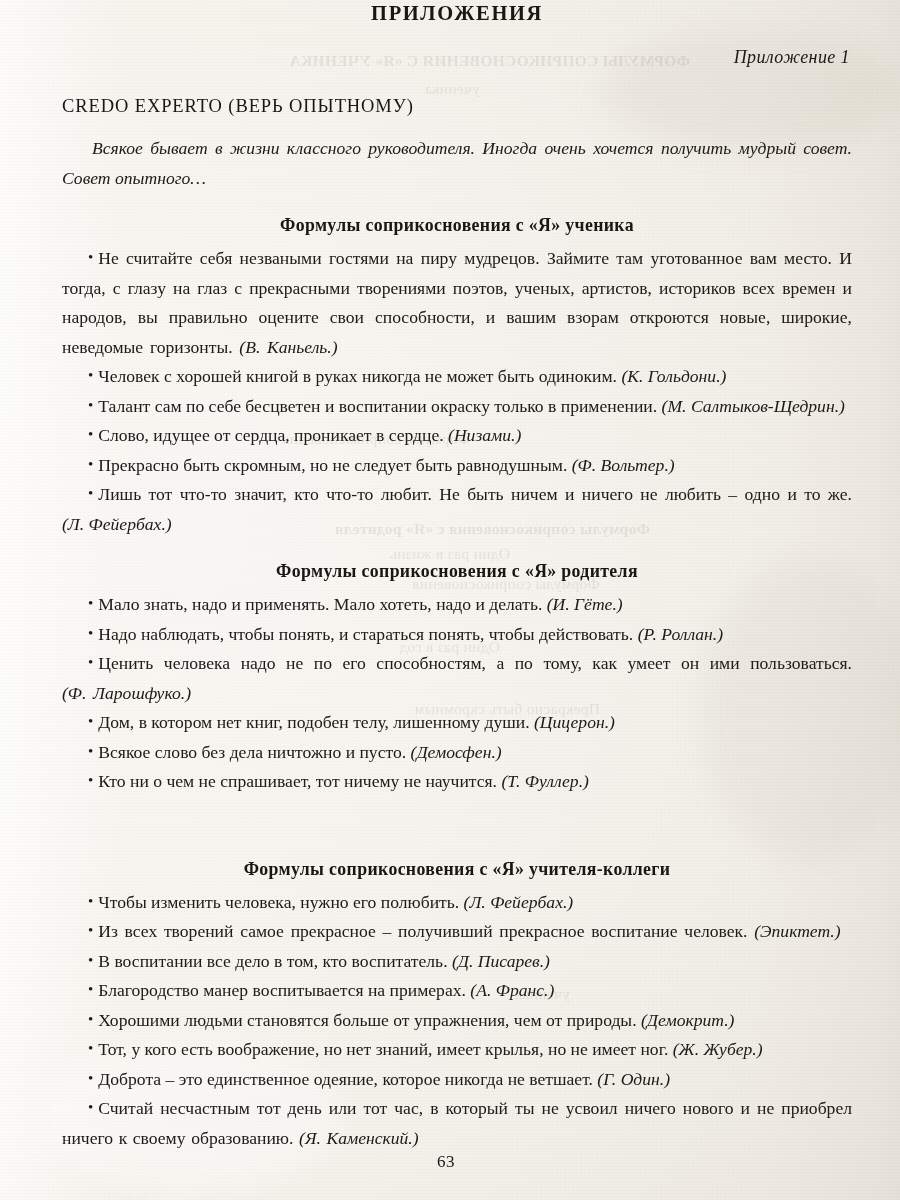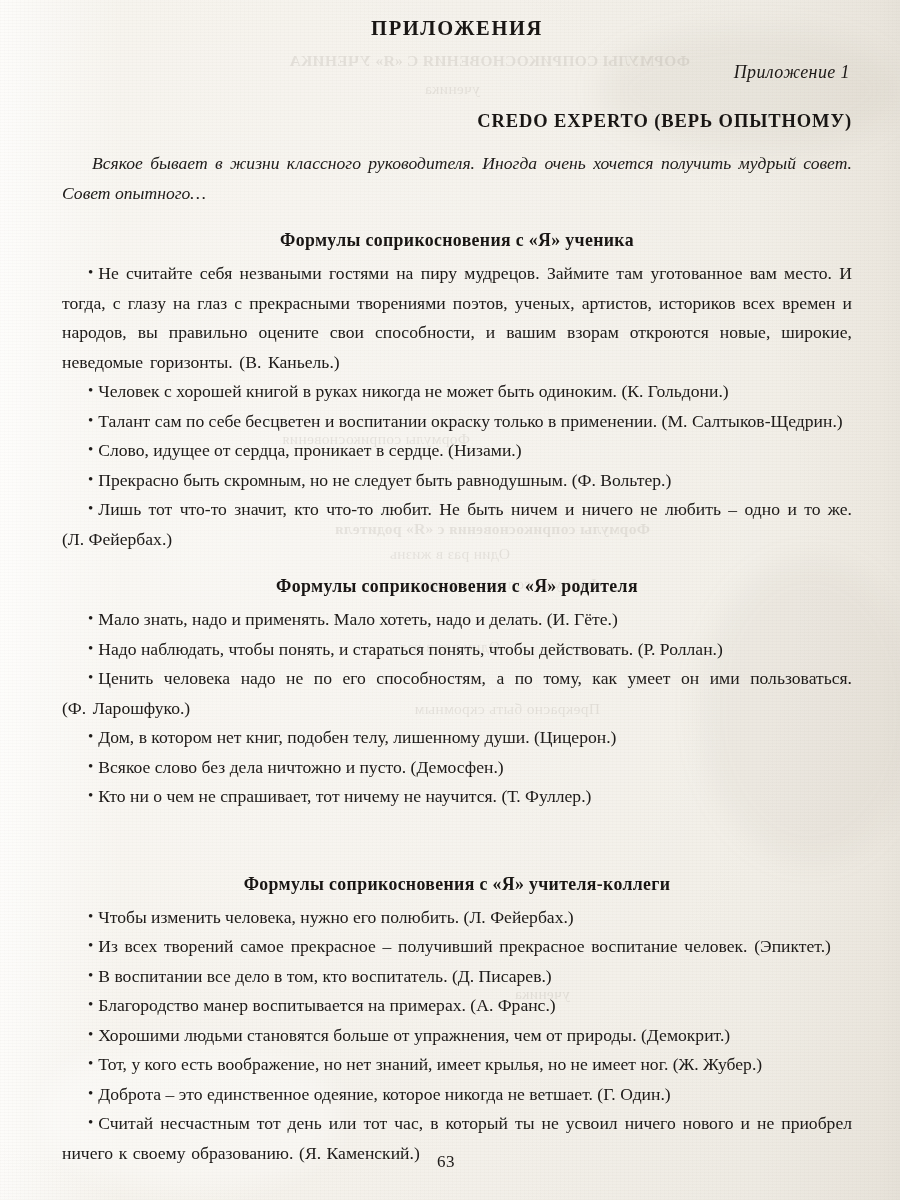--- a/index.html
+++ b/index.html
@@ -90,40 +90,40 @@
   }
   .body-wrap {
     position: absolute;
     left: 62px;
     top: 0;
     width: 790px;
   }
 
   h1.appendices {
     margin: 0;
-    padding-top: 17px;
+    padding-top: 2px;
     font-size: 20.5px;
     font-weight: bold;
     text-align: center;
     letter-spacing: 1.6px;
     color: #1d1a18;
   }
   .appendix-no {
     margin-top: 22px;
     text-align: right;
     font-style: italic;
     font-size: 18px;
     letter-spacing: .4px;
     padding-right: 2px;
   }
   h2.credo {
     margin: 28px 0 16px 0;
     font-size: 18.5px;
-    font-weight: bold;
-    text-align: right;
+    font-weight: normal;
+    text-align: left;
     letter-spacing: .9px;
     color: #1d1a18;
   }
   p.lead {
     margin: 14px 0 0 0;
     font-size: 17.6px;
     line-height: 30px;
     text-align: justify;
     text-indent: 30px;
     hyphens: manual;
@@ -155,20 +155,21 @@
   }
   ul.quotes li .bullet {
     position: relative;
     left: 0;
     margin-right: 5px;
     font-size: 15px;
     line-height: 1;
     vertical-align: .12em;
   }
   ul.quotes li .attrib {
+    font-style: italic;
     white-space: nowrap;
   }
   
   li.loose { word-spacing: 2.3px; }
   li.loose2 { word-spacing: 1.2px; }
 
   .folio {
     position: absolute;
     left: 0;
     right: 8px;

